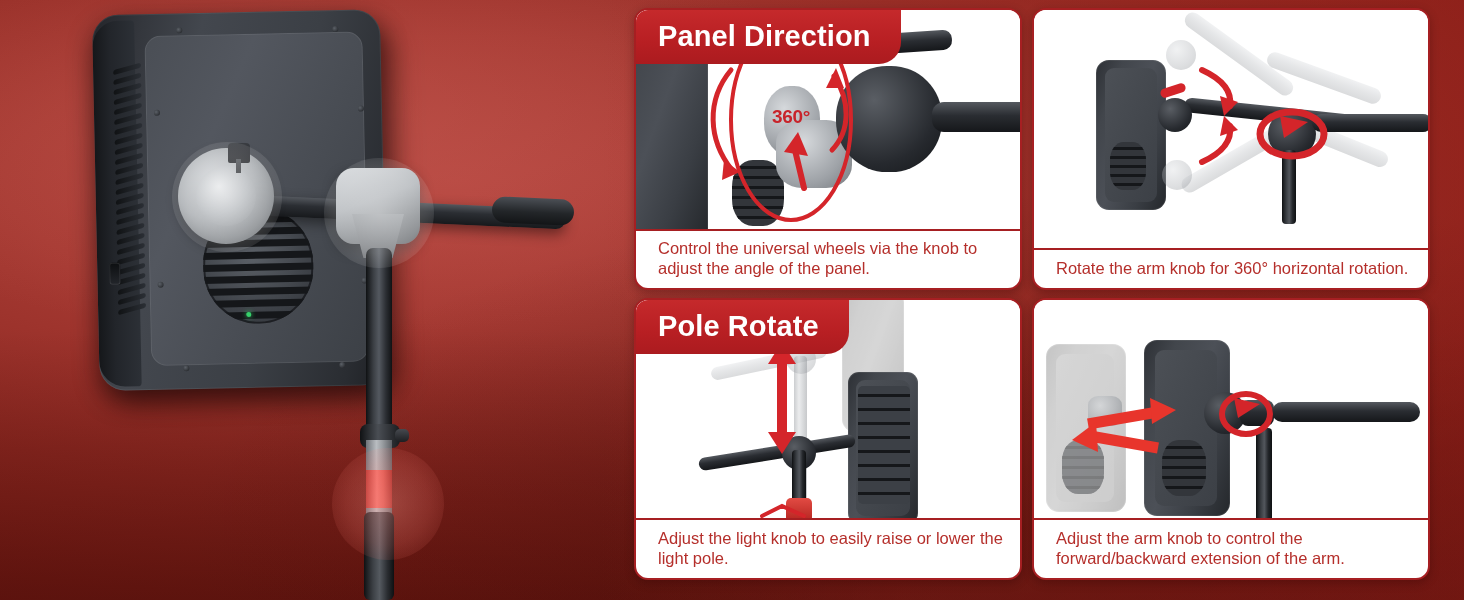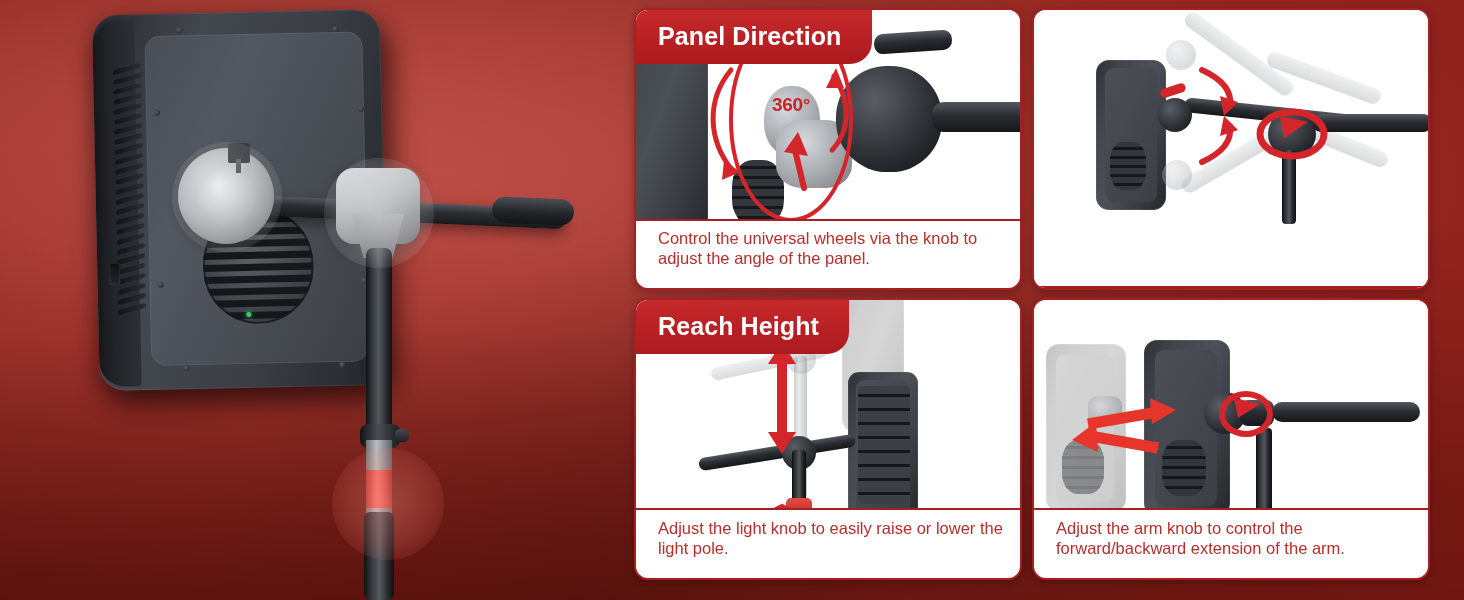--- a/index.html
+++ b/index.html
@@ -190,30 +190,30 @@
   }
   .card-tab{
     position:absolute; left:-2px; top:-2px;
     height:56px; padding:0 30px 0 24px;
     display:flex; align-items:center;
     background:linear-gradient(180deg,#c62a2c 0%,#b81f23 60%,#ab1b1f 100%);
     border-radius:14px 0 22px 0;
     z-index:4;
   }
   .card-tab-text{
-    color:#fff; font-size:25px; font-weight:bold; letter-spacing:.1px;
+    color:#fff; font-size:29px; font-weight:bold; letter-spacing:.1px;
     white-space:nowrap; line-height:1;
   }
   .card-illo{
     position:relative; flex:1 1 auto; overflow:hidden; background:#fff;
   }
   .card-sep{ height:2px; background:#a61f22; width:100%; }
   .card-caption{
     flex:0 0 auto;
-    padding:8px 14px 20px 22px;
+    padding:8px 14px 10px 22px;
     color:#b52f2b; font-size:16.5px; line-height:1.22; font-weight:500;
   }
   .card-c1 .card-caption{ padding-top:7px; }
 
   
   .ill-panel{
     position:absolute; border-radius:13px;
     background:linear-gradient(110deg,#2d3035 0%,#42464c 22%,#4c5057 48%,#3a3e44 74%,#24272b 100%);
     box-shadow:inset 0 0 0 1px rgba(255,255,255,.08);
   }
@@ -373,21 +373,21 @@
 
         <svg width="388" height="220" style="position:absolute;left:0;top:0">
           <ellipse cx="155" cy="110" rx="60" ry="100" fill="none" stroke="#d4252a" stroke-width="4"></ellipse>
           <path d="M95 60 C70 90 72 130 96 160" fill="none" stroke="#d4252a" stroke-width="5" stroke-linecap="round"></path>
           <polygon points="88,150 104,162 86,170" fill="#d4252a"></polygon>
           <path d="M196 140 C215 120 214 90 198 66" fill="none" stroke="#d4252a" stroke-width="5" stroke-linecap="round"></path>
           <polygon points="190,78 200,58 208,78" fill="#d4252a"></polygon>
           <path d="M168 178 L158 136" fill="none" stroke="#d4252a" stroke-width="6" stroke-linecap="round"></path>
           <polygon points="148,142 162,122 172,146" fill="#d4252a"></polygon>
         </svg>
-        <span class="rot-360" style="left:136px;top:84px">360°</span>
+        <span class="rot-360" style="left:136px;top:96px">360°</span>
       </div>
 
       <div class="card-sep"></div>
       <div class="card-caption">Control the universal wheels via the knob to  adjust the angle of the panel.</div>
     </div>
 
     <div class="card">
 
       <div class="card-illo">
         <div class="ill-panel" style="left:62px;top:50px;width:70px;height:150px">
@@ -419,25 +419,26 @@
           <path d="M168 60 C190 70 198 82 196 96" fill="none" stroke="#d4252a" stroke-width="6" stroke-linecap="round"></path>
           <polygon points="186,86 204,92 190,106" fill="#d4252a"></polygon>
           <path d="M168 152 C190 142 198 130 196 116" fill="none" stroke="#d4252a" stroke-width="6" stroke-linecap="round"></path>
           <polygon points="186,126 204,120 190,106" fill="#d4252a"></polygon>
           <ellipse cx="258" cy="124" rx="32" ry="22" fill="none" stroke="#d4252a" stroke-width="7"></ellipse>
           <polygon points="246,106 274,112 250,128" fill="#d4252a"></polygon>
         </svg>
       </div>
 
       <div class="card-sep"></div>
+      <div class="card-caption">Rotate the arm knob for 360° horizontal rotation.</div>
     </div>
 
     <div class="card">
       <div class="card-tab">
-        <span class="card-tab-text">Reach Height</span>
+        <span class="card-tab-text">Pole Rotate</span>
       </div>
 
       <div class="card-illo">
 
         <div class="ill-panel ghost" style="left:206px;top:-10px;width:62px;height:142px"></div>
         <div class="ill-bar light ghost" style="left:74px;top:56px;width:118px;height:13px;border-radius:7px;transform:rotate(-12deg)"></div>
         <div class="ill-hub light" style="left:150px;top:44px;width:30px;height:30px;opacity:.35"></div>
         <div class="ill-pole light" style="left:158px;top:56px;width:13px;height:150px"></div>
 
         <div class="ill-panel" style="left:212px;top:72px;width:70px;height:152px;border-radius:11px">

